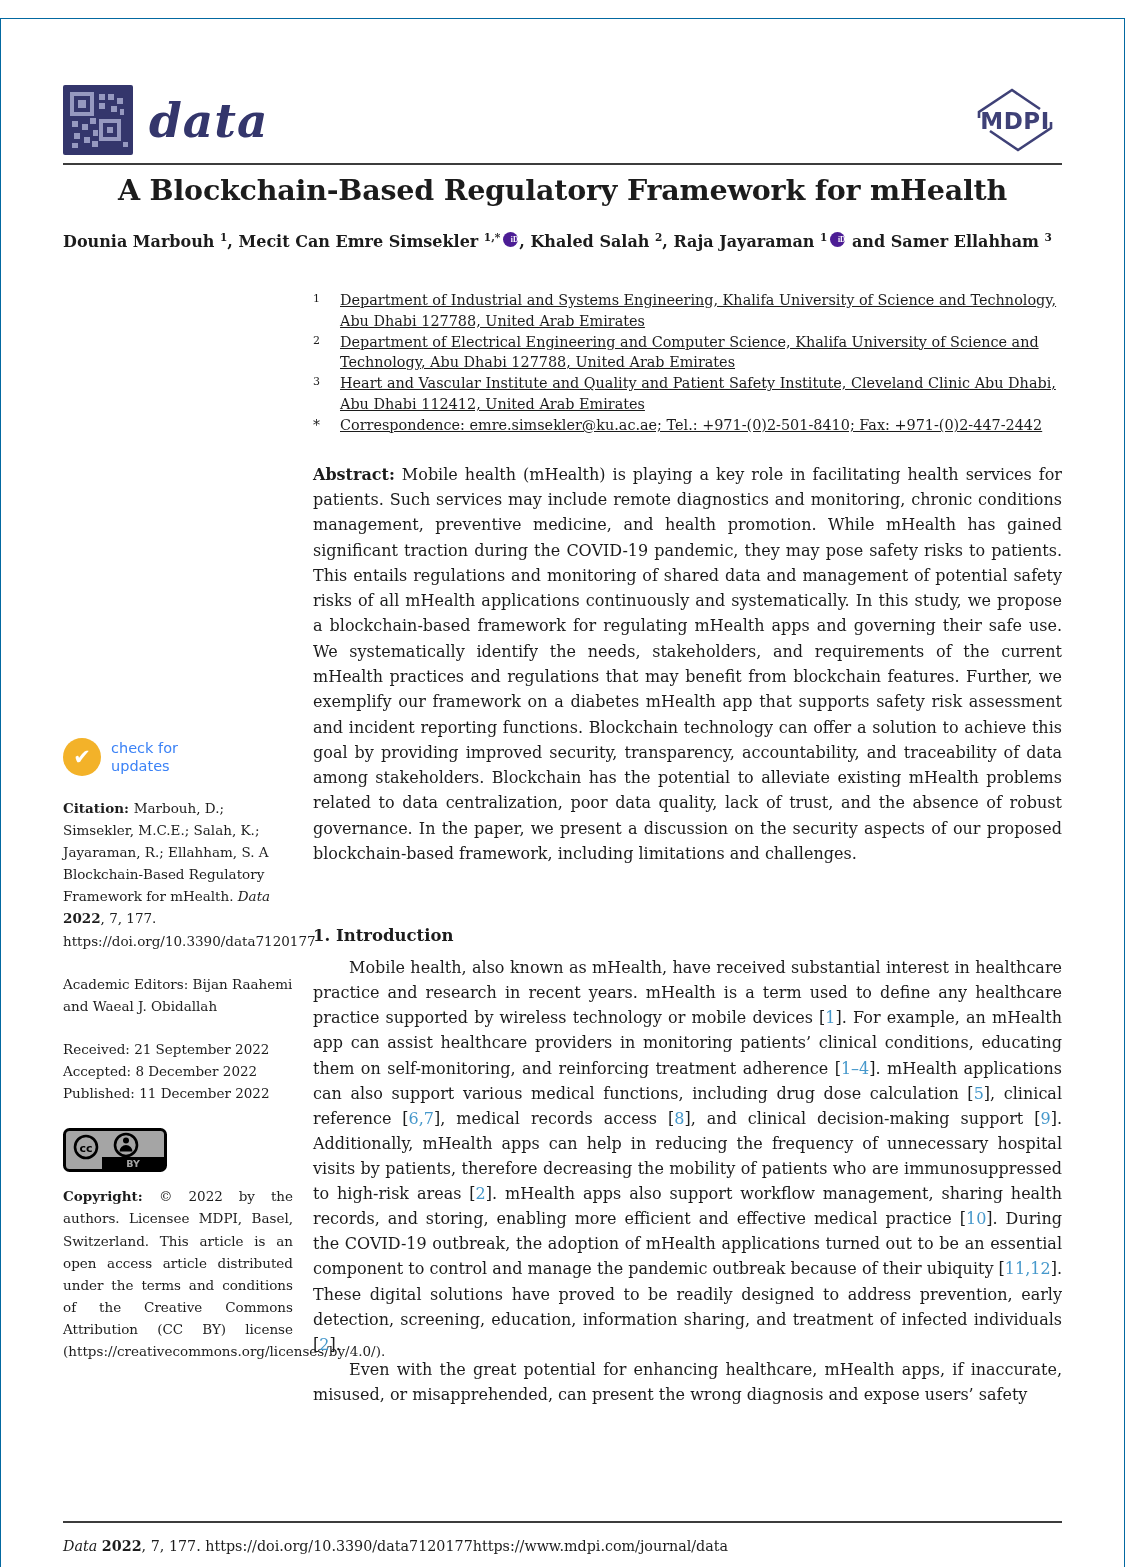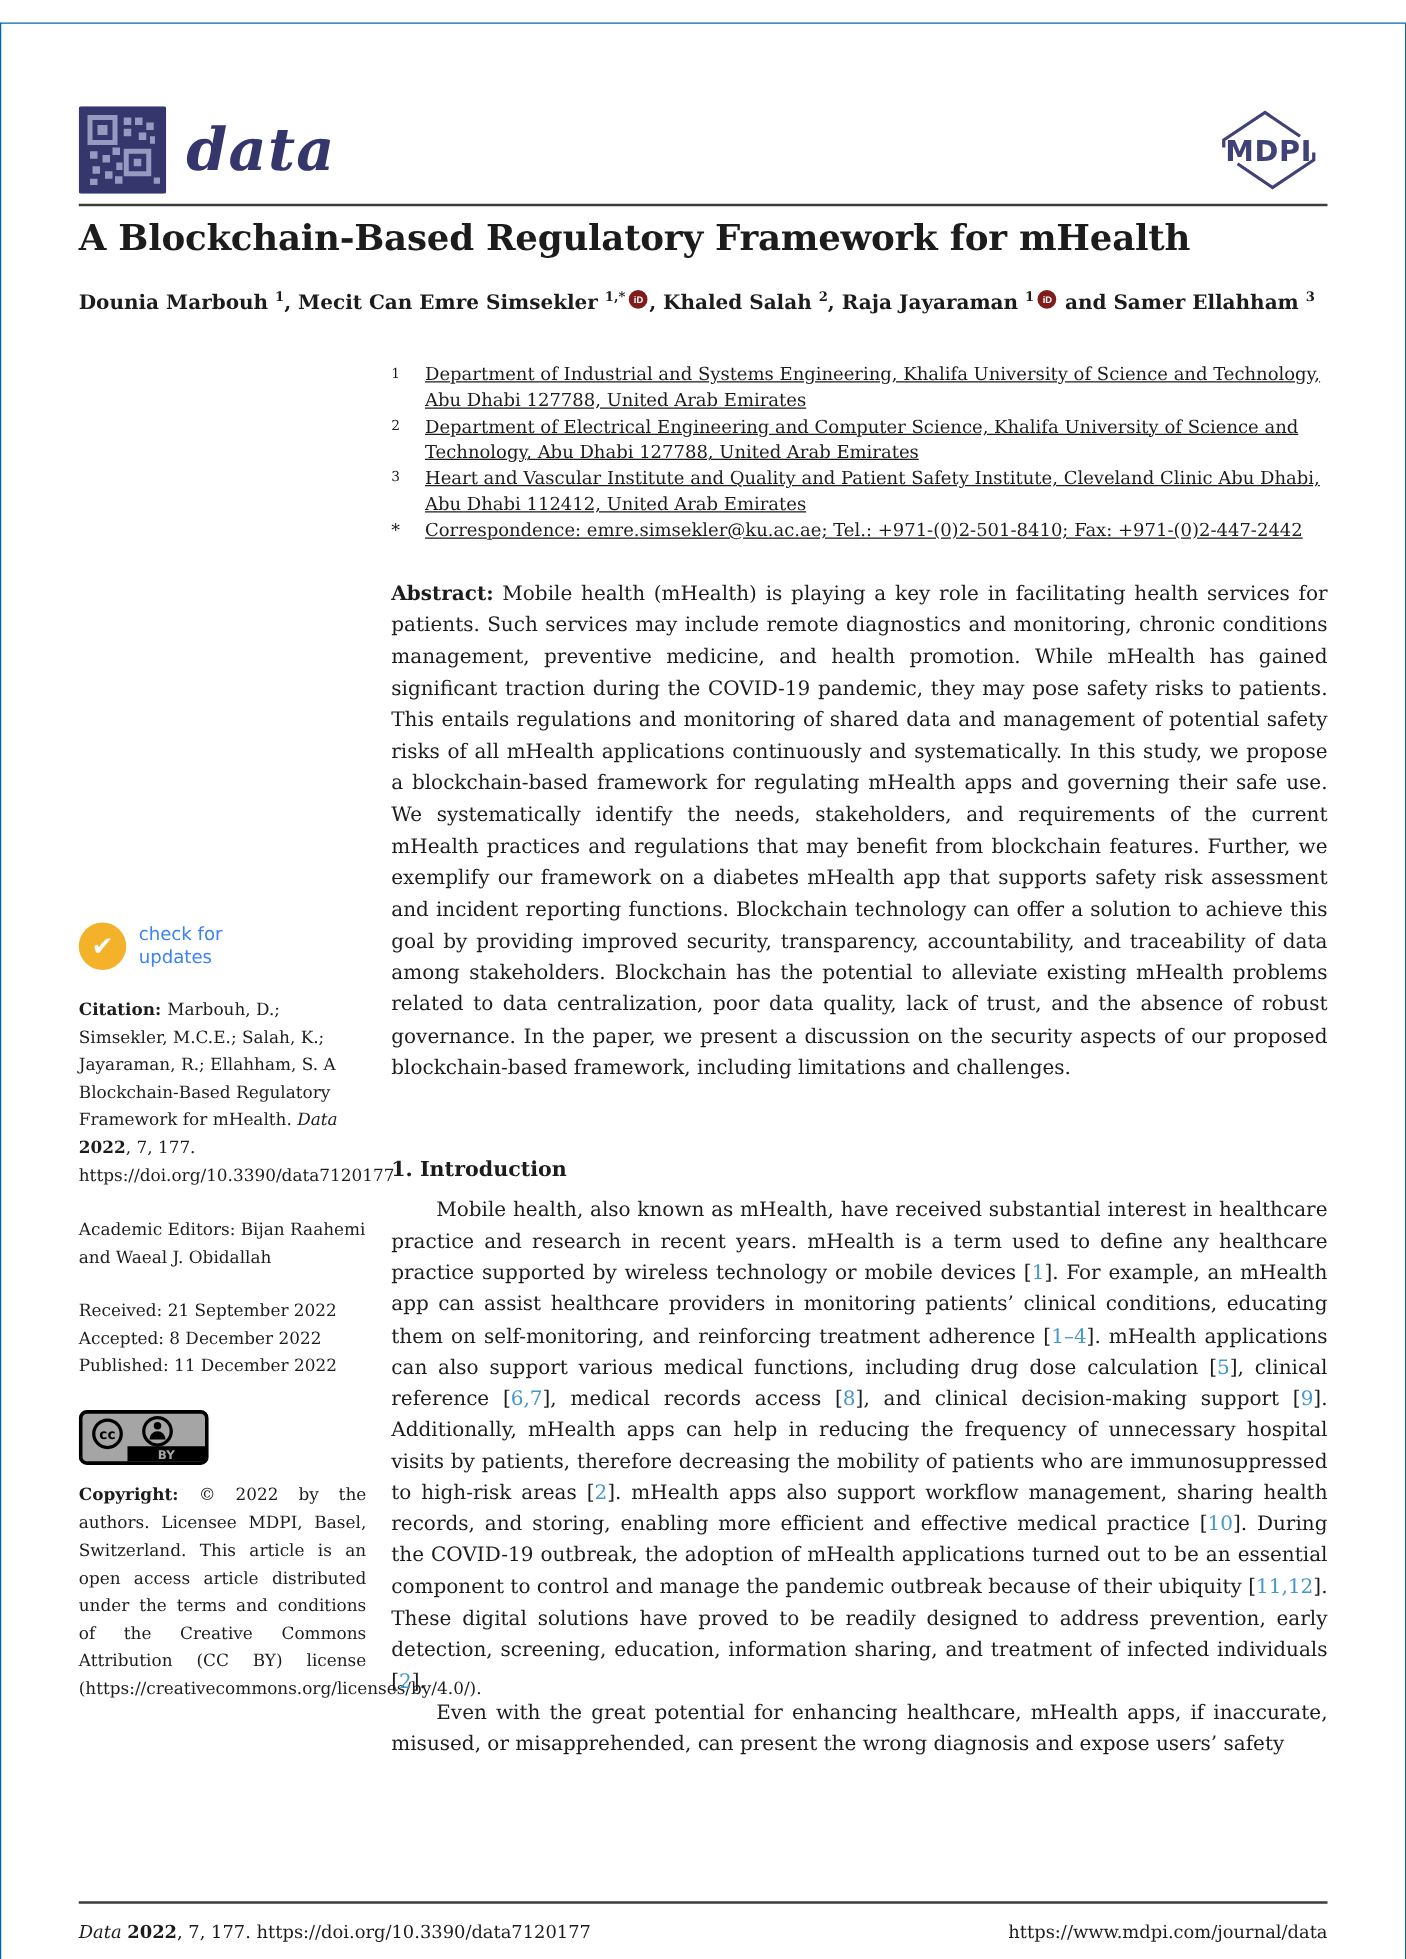--- a/index.html
+++ b/index.html
@@ -9,27 +9,27 @@
     position:relative; width:1125px; height:1567px; margin:18px auto;
     background:#fff; border:1px solid #0369a1; padding:0 62px; overflow:hidden;
   }
   
   .header { display:flex; justify-content:space-between; align-items:center; margin-top:66px; }
   .brand { display:flex; align-items:center; }
   .brand-name { font-size:47px; font-style:italic; font-weight:bold; color:#34366c; margin-left:16px; letter-spacing:1px; }
   .header-rule { border:none; border-top:2.5px solid #3c3c3c; margin-top:8px; }
   
   .article-type { margin-top:26px; font-style:italic; font-size:17px; }
-  .title { margin-top:8px; font-size:28.5px; font-weight:bold; line-height:1.22; letter-spacing:-0.2px; }
+  .title { margin-top:8px; font-size:28.5px; font-weight:bold; line-height:1.22; letter-spacing:-0.2px;text-align:center; }
   .authors { margin-top:22px; font-size:16px; font-weight:bold; line-height:1.5; }
   .authors .sup { font-size:10.5px; vertical-align:6px; }
   .orcid {
     display:inline-block; width:15px; height:15px; border-radius:50%;
-    background:#7f1d1d; color:#fff; font-family:Liberation Sans, sans-serif;
-    font-size:7.5px; font-weight:bold; text-align:center; line-height:15px;
+    background:#4c1d95; color:#fff; font-family:Liberation Serif, serif;
+    font-size:7.5px; font-weight:bold; text-align:right; line-height:15px;
     vertical-align:5px; margin:0 1px 0 3px; font-style:normal;
   }
   
   .columns { display:flex; margin-top:36px; }
   .col-left { width:230px; flex-shrink:0; padding-top:448px; font-size:13.5px; line-height:1.64; }
   .col-right { margin-left:20px; width:751px; }
   
   .affil-row { display:flex; font-size:14.4px; line-height:1.45; }
   .affil-marker { width:27px; flex-shrink:0; font-size:11px; padding-top:1px; }
   .affil-marker.star { font-size:14px; padding-top:0; }
@@ -52,21 +52,21 @@
     font-family:"DejaVu Sans",sans-serif;
   }
   .check-text { margin-left:10px; font-family:"DejaVu Sans",sans-serif; font-size:14.5px; color:#3b82f6; line-height:1.25; }
   .check-text .b { font-weight:normal; }
   .side-block { margin-top:21px; }
   .side-justify { text-align:justify; }
   .cc-badge { margin-top:24px; display:block; }
   
   .footer { position:absolute; left:62px; right:62px; bottom:30px; }
   .footer-rule { border:none; border-top:2px solid #3c3c3c; }
-  .footer-row { display:flex; justify-content:space-between; margin-top:15px; font-size:14.3px; }
+  .footer-row { display:flex; margin-top:15px; font-size:14.3px; }
 </style>
 </head>
 <body>
 
 <div class="page">
 
   <div class="header">
     <div class="brand">
       <svg width="70" height="70" viewBox="0 0 70 70">
         <rect width="70" height="70" rx="2" fill="#34366c"></rect>

